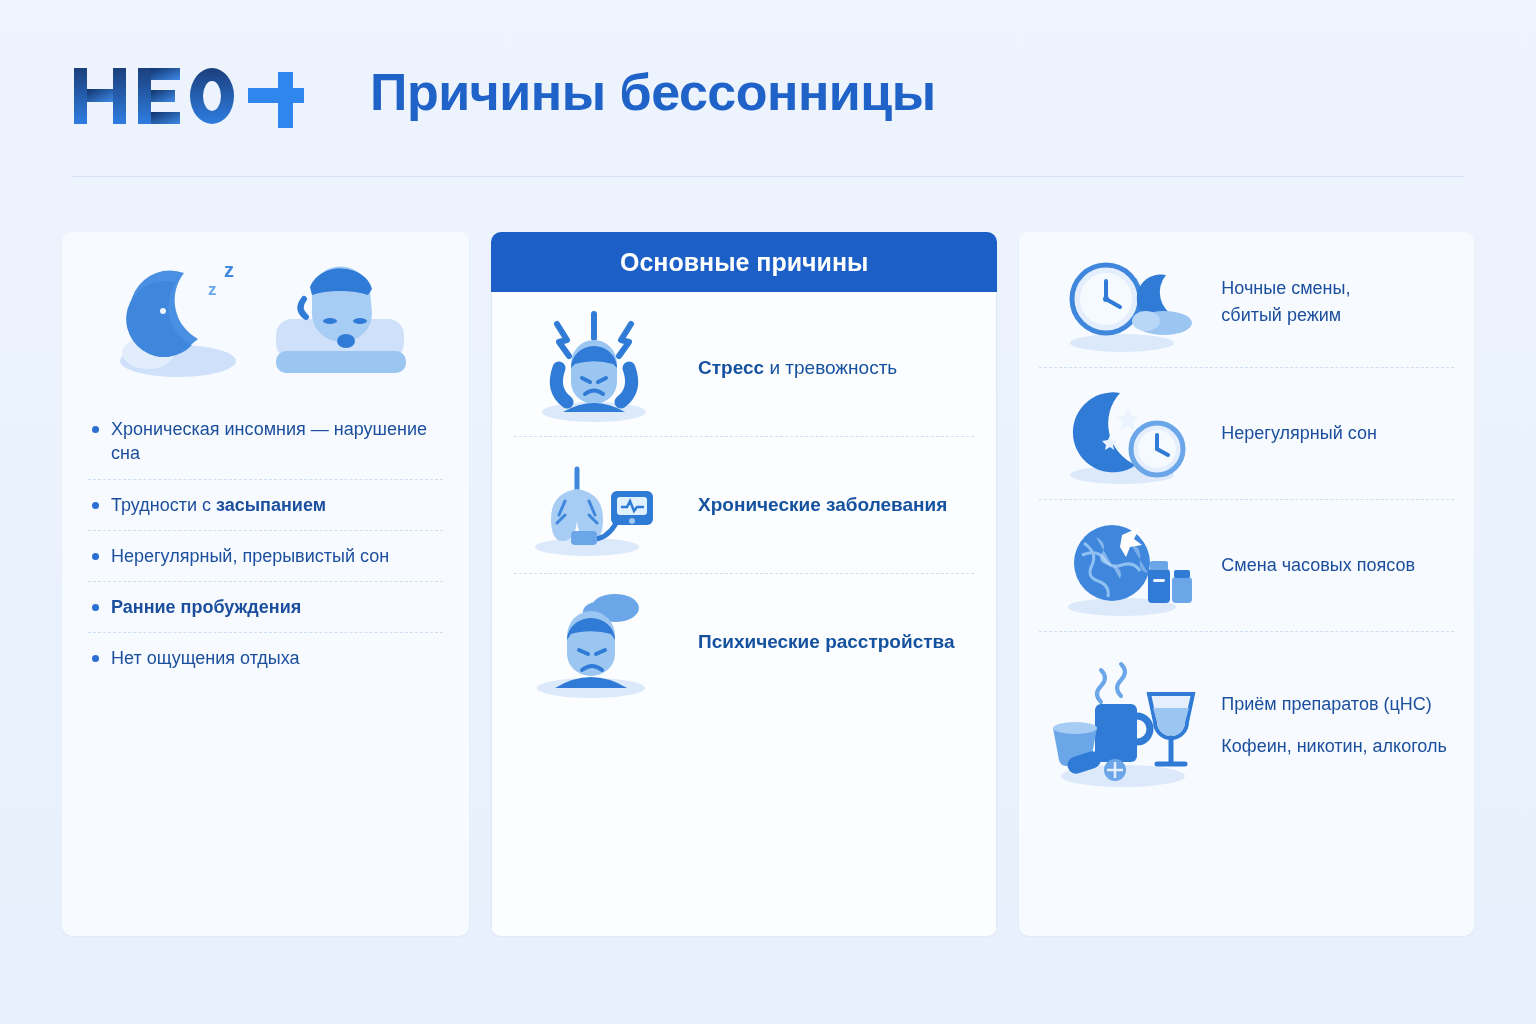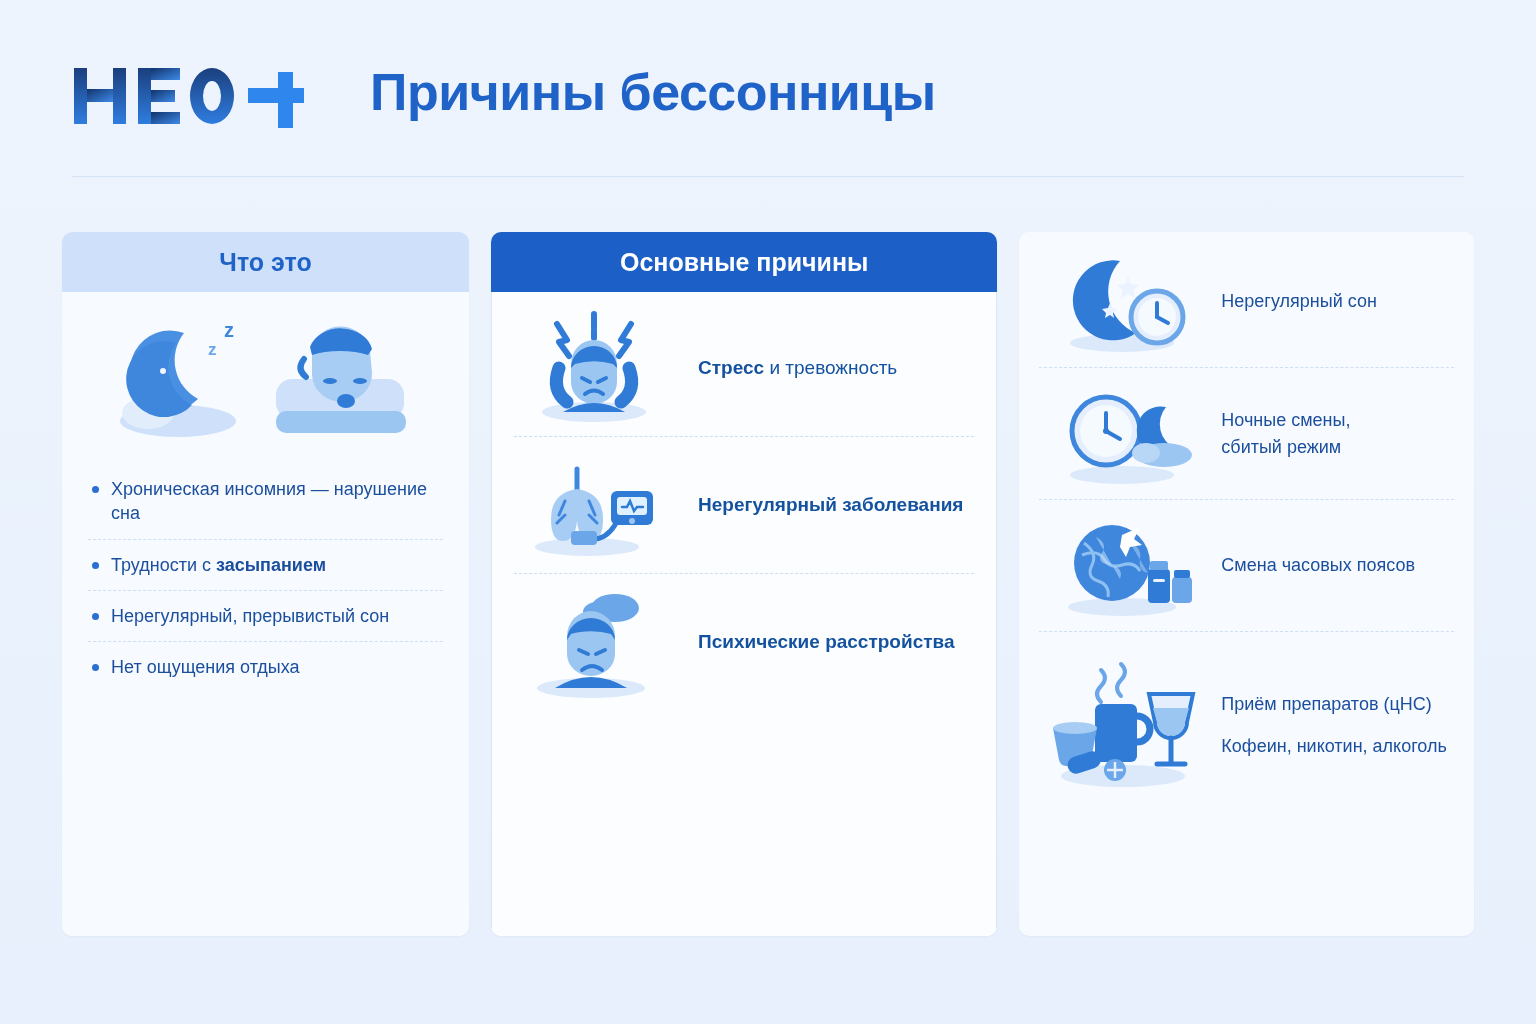--- a/index.html
+++ b/index.html
@@ -217,21 +217,20 @@
         <rect x="206" y="-4" width="15" height="56" transform="translate(0 14)" fill="#2f86ec"></rect>
       </svg>
     </div>
     <div class="main-title">Причины бессонницы</div>
     <div class="header-rule"></div>
   </div>
 
   <div class="columns">
 
     <div class="card col1">
-      <div class="card-header">Что это</div>
       <div class="card-body">
 
         <div class="hero-illustration">
           <svg width="300" height="150" viewBox="0 0 300 150" xmlns="http://www.w3.org/2000/svg">
 
             <ellipse cx="62" cy="118" rx="58" ry="16" fill="#cfe1fa"></ellipse>
             <ellipse cx="32" cy="110" rx="26" ry="16" fill="#e2edfc"></ellipse>
 
             <path d="M92 36 a40 40 0 1 0 14 66 a44 44 0 0 1 -14 -66 z" fill="#4a90e2" transform="translate(-24,-6)"></path>
             <path d="M60 40 a38 38 0 1 0 16 62 a42 42 0 0 1 -16 -62 z" fill="#3f87dd"></path>
@@ -261,20 +260,24 @@
           <div class="bullet-row">
             <span class="dot"></span>
             <span class="bullet-text"><span>Трудности с </span><b>засыпанием</b></span>
           </div>
           <div class="bullet-row">
             <span class="dot"></span>
             <span class="bullet-text">Нерегулярный, прерывистый сон</span>
           </div>
           <div class="bullet-row">
             <span class="dot"></span>
+            <span class="bullet-text bold">Ранние пробуждения</span>
+          </div>
+          <div class="bullet-row">
+            <span class="dot"></span>
             <span class="bullet-text">Нет ощущения отдыха</span>
           </div>
         </div>
 
       </div>
     </div>
 
     <div class="card col2">
       <div class="card-header">Основные причины</div>
       <div class="card-body">
@@ -316,21 +319,21 @@
 
                 <rect x="92" y="46" width="42" height="34" rx="6" fill="#2f7bd6"></rect>
                 <rect x="98" y="52" width="30" height="18" rx="3" fill="#dff0ff"></rect>
                 <path d="M103 62 l5 0 l3 -6 l4 10 l3 -4 l6 0" stroke="#2f7bd6" stroke-width="2.5" fill="none" stroke-linecap="round"></path>
                 <circle cx="113" cy="76" r="3" fill="#9cc6f2"></circle>
 
                 <path d="M96 80 q-10 16 -26 14" stroke="#2f7bd6" stroke-width="5" fill="none" stroke-linecap="round"></path>
                 <rect x="52" y="86" width="26" height="14" rx="4" fill="#6aa6e8"></rect>
               </svg>
             </div>
-            <div class="cause-label">Нерегулярный заболевания</div>
+            <div class="cause-label">Хронические заболевания</div>
           </div>
 
           <div class="cause-row">
             <div class="cause-icon">
               <svg width="150" height="120" viewBox="0 0 150 120" xmlns="http://www.w3.org/2000/svg">
                 <ellipse cx="72" cy="106" rx="54" ry="10" fill="#dbe9fb"></ellipse>
 
                 <ellipse cx="96" cy="26" rx="24" ry="14" fill="#6aa6e8"></ellipse>
                 <ellipse cx="78" cy="30" rx="14" ry="10" fill="#6aa6e8"></ellipse>
                 <path d="M92 42 q-5 9 0 12 q6 -3 0 -12 z" fill="#3f87dd"></path>
@@ -346,20 +349,40 @@
             <div class="cause-label">Психические расстройства</div>
           </div>
 
         </div>
       </div>
     </div>
 
     <div class="card col3">
       <div class="card-body">
         <div class="risk-list">
+
+          <div class="risk-row">
+            <div class="risk-icon">
+              <svg width="160" height="110" viewBox="0 0 160 110" xmlns="http://www.w3.org/2000/svg">
+                <ellipse cx="78" cy="96" rx="52" ry="9" fill="#dbe9fb"></ellipse>
+                <circle cx="62" cy="52" r="34" fill="#e4eefc" stroke="#3f87dd" stroke-width="5"></circle>
+                <circle cx="62" cy="52" r="26" fill="#f5faff"></circle>
+                <path d="M62 34 l0 18 l14 8" stroke="#2f7bd6" stroke-width="4" fill="none" stroke-linecap="round"></path>
+                <circle cx="62" cy="52" r="3" fill="#2f7bd6"></circle>
+
+                <path d="M122 28 a24 24 0 1 0 10 42 a27 27 0 0 1 -10 -42 z" fill="#2f7bd6"></path>
+                <ellipse cx="120" cy="76" rx="28" ry="12" fill="#9cc6f2"></ellipse>
+                <ellipse cx="102" cy="74" rx="14" ry="10" fill="#b8d6f6"></ellipse>
+              </svg>
+            </div>
+            <div class="risk-text">
+              <span>Ночные смены,</span>
+              <span class="line2">сбитый режим</span>
+            </div>
+          </div>
 
           <div class="risk-row">
             <div class="risk-icon">
               <svg width="160" height="110" viewBox="0 0 160 110" xmlns="http://www.w3.org/2000/svg">
                 <ellipse cx="78" cy="96" rx="52" ry="9" fill="#dbe9fb"></ellipse>
                 <path d="M76 14 a40 40 0 1 0 16 72 a45 45 0 0 1 -16 -72 z" fill="#2f7bd6"></path>
                 <path d="M84 30 l3 7 l8 1 l-6 5 l2 8 l-7 -4 l-7 4 l2 -8 l-6 -5 l8 -1 z" fill="#eaf3ff"></path>
                 <path d="M66 56 l2 5 l5 1 l-4 4 l1 5 l-4 -3 l-5 3 l1 -5 l-4 -4 l6 -1 z" fill="#eaf3ff"></path>
                 <circle cx="113" cy="70" r="26" fill="#e4eefc" stroke="#6aa6e8" stroke-width="5"></circle>
                 <circle cx="113" cy="70" r="19" fill="#f5faff"></circle>
@@ -367,40 +390,20 @@
               </svg>
             </div>
             <div class="risk-text">
               <span>Нерегулярный сон</span>
             </div>
           </div>
 
           <div class="risk-row">
             <div class="risk-icon">
               <svg width="160" height="110" viewBox="0 0 160 110" xmlns="http://www.w3.org/2000/svg">
-                <ellipse cx="78" cy="96" rx="52" ry="9" fill="#dbe9fb"></ellipse>
-                <circle cx="62" cy="52" r="34" fill="#e4eefc" stroke="#3f87dd" stroke-width="5"></circle>
-                <circle cx="62" cy="52" r="26" fill="#f5faff"></circle>
-                <path d="M62 34 l0 18 l14 8" stroke="#2f7bd6" stroke-width="4" fill="none" stroke-linecap="round"></path>
-                <circle cx="62" cy="52" r="3" fill="#2f7bd6"></circle>
-
-                <path d="M122 28 a24 24 0 1 0 10 42 a27 27 0 0 1 -10 -42 z" fill="#2f7bd6"></path>
-                <ellipse cx="120" cy="76" rx="28" ry="12" fill="#9cc6f2"></ellipse>
-                <ellipse cx="102" cy="74" rx="14" ry="10" fill="#b8d6f6"></ellipse>
-              </svg>
-            </div>
-            <div class="risk-text">
-              <span>Ночные смены,</span>
-              <span class="line2">сбитый режим</span>
-            </div>
-          </div>
-
-          <div class="risk-row">
-            <div class="risk-icon">
-              <svg width="160" height="110" viewBox="0 0 160 110" xmlns="http://www.w3.org/2000/svg">
                 <ellipse cx="78" cy="96" rx="54" ry="9" fill="#dbe9fb"></ellipse>
                 <circle cx="68" cy="52" r="38" fill="#3f87dd"></circle>
                 <path d="M40 32 q14 10 8 22 q-6 12 6 16 q12 4 10 16" stroke="#8fc0f2" stroke-width="3" fill="none"></path>
                 <path d="M38 44 q16 -6 22 4 q6 10 18 6 q12 -4 18 6" stroke="#8fc0f2" stroke-width="3" fill="none"></path>
                 <path d="M52 26 q12 6 6 16 q-6 10 8 12 q14 2 10 14" fill="#bfdcfa" opacity="0.55"></path>
                 <path d="M86 32 q12 4 10 16 q-2 12 8 14" fill="#bfdcfa" opacity="0.45"></path>
 
                 <path d="M78 24 l18 -8 l-6 12 l8 6 l-12 2 l-4 10 l-6 -10 z" fill="#ffffff"></path>
 
                 <rect x="104" y="58" width="22" height="34" rx="4" fill="#2f7bd6"></rect>

